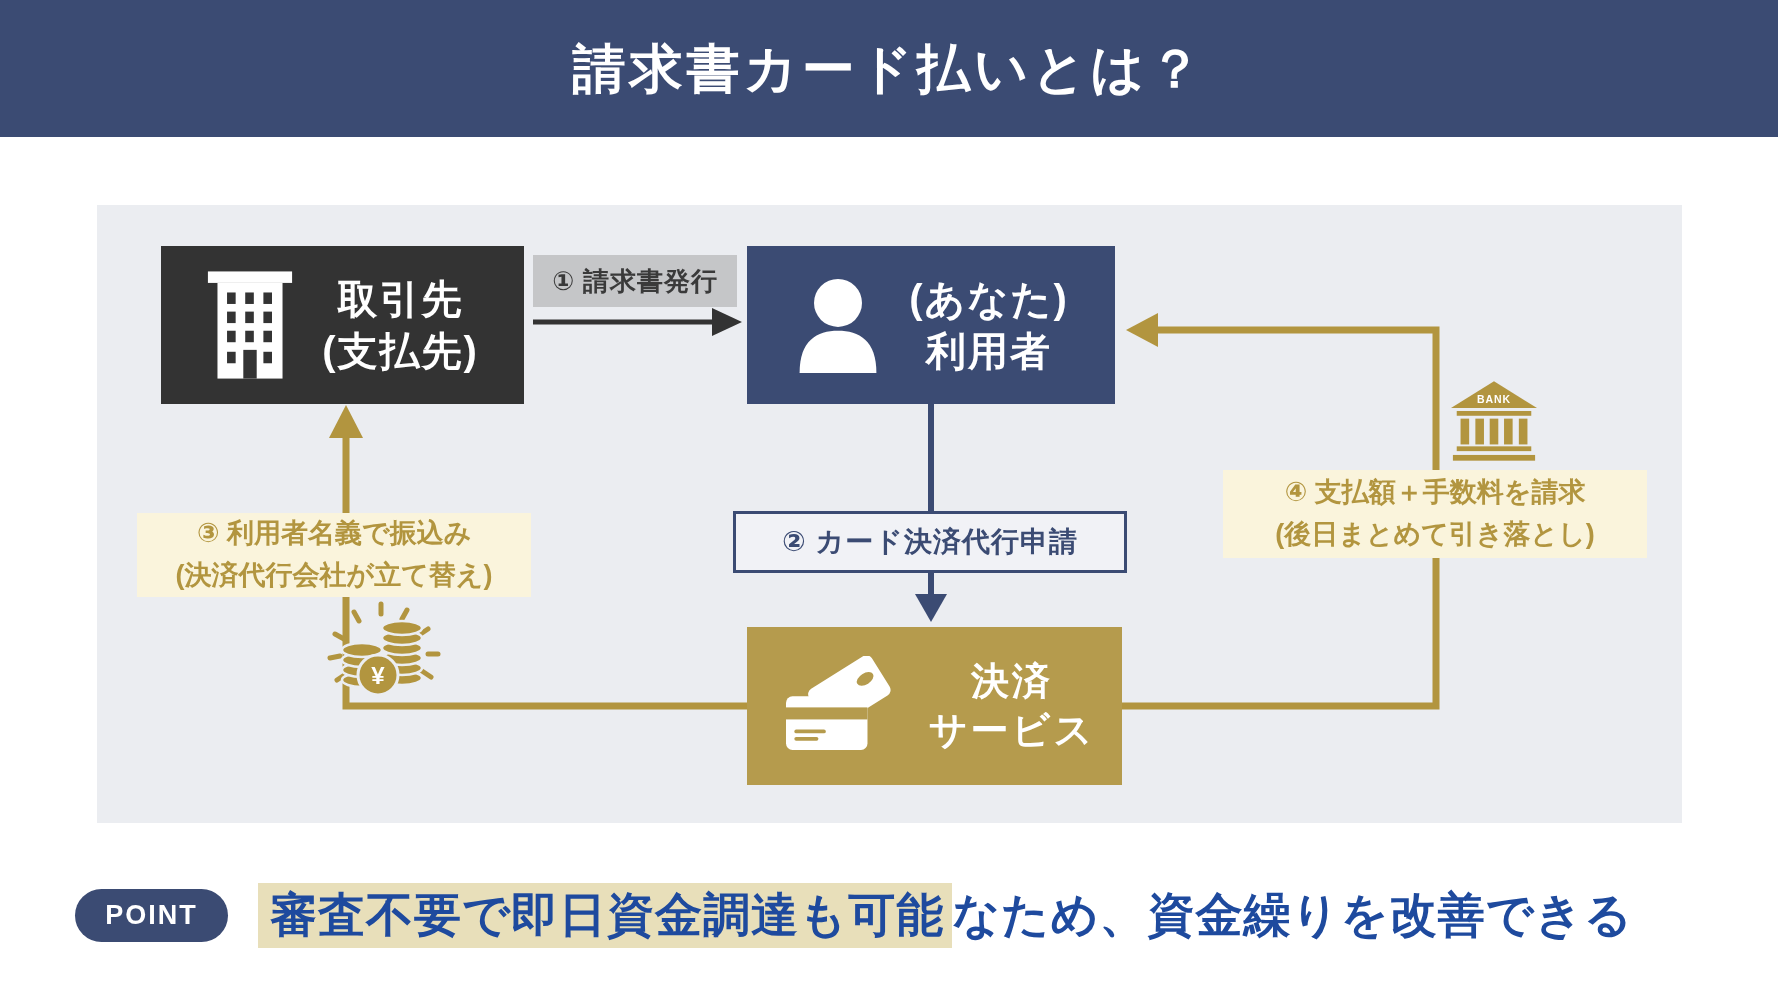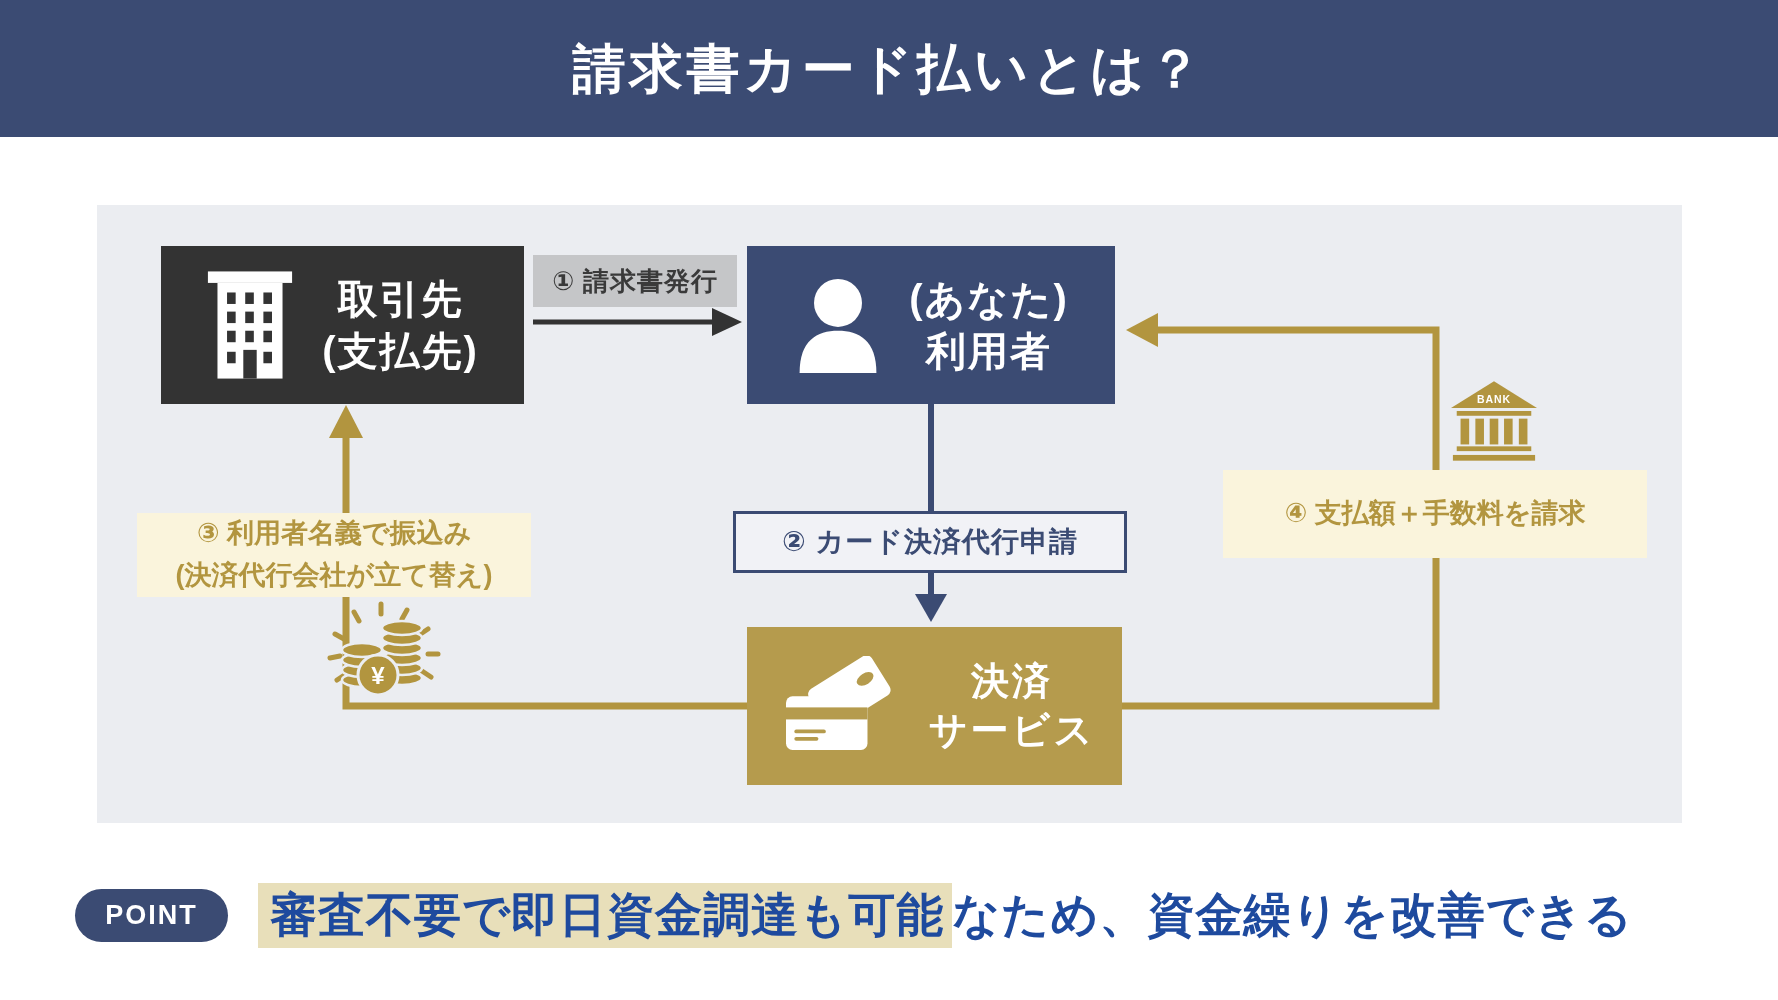--- a/index.html
+++ b/index.html
@@ -140,20 +140,21 @@
 <div class="step1">① 請求書発行</div>
 <div class="step2">② カード決済代行申請</div>
 
 <div class="cream-label step3">
   <div>③ 利用者名義で振込み</div>
   <div>(決済代行会社が立て替え)</div>
 </div>
 
 <div class="cream-label step4">
   <div>④ 支払額＋手数料を請求</div>
+  <div>(後日まとめて引き落とし)</div>
 </div>
 
 <div class="bank-icon-wrap">
   <svg width="86" height="81" viewBox="0 0 90 84">
     <polygon points="45,0 90,28 0,28" fill="#b2953f"></polygon>
     <text x="45" y="23" text-anchor="middle" font-size="11" font-weight="700" letter-spacing="1" fill="#ffffff">BANK</text>
     <rect x="6" y="31" width="78" height="5" fill="#b2953f"></rect>
     <rect x="10" y="39" width="9" height="27" fill="#b2953f"></rect>
     <rect x="25.5" y="39" width="9" height="27" fill="#b2953f"></rect>
     <rect x="40.5" y="39" width="9" height="27" fill="#b2953f"></rect>

